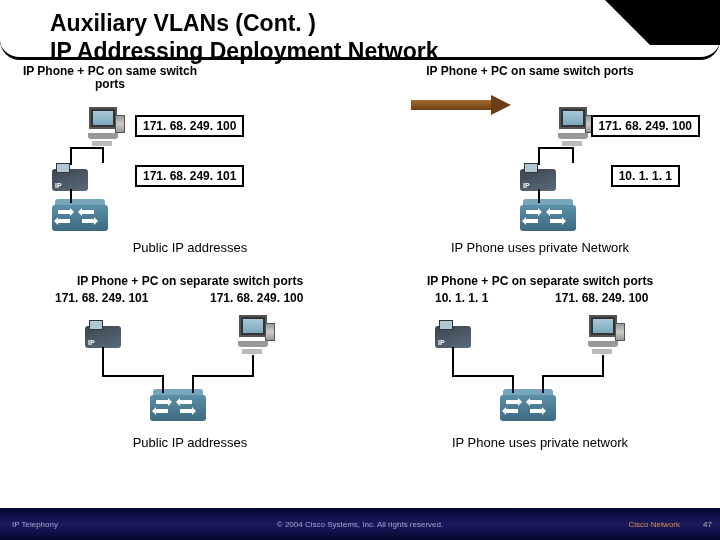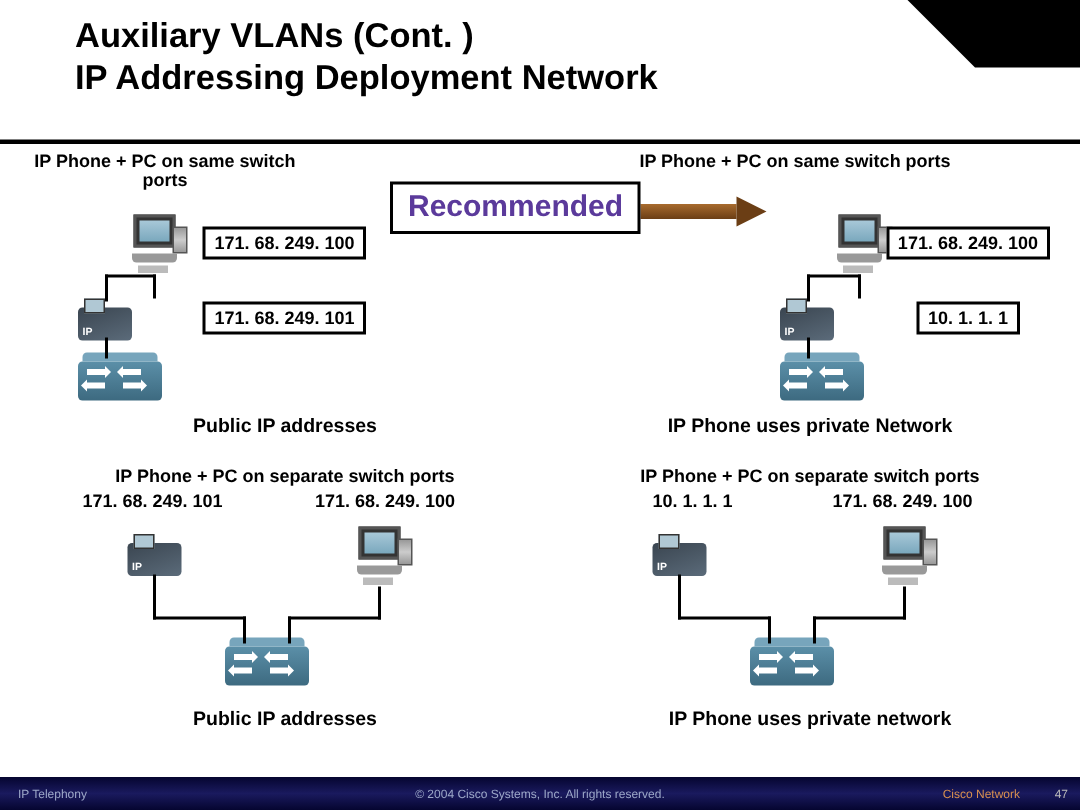--- a/index.html
+++ b/index.html
@@ -1,73 +1,72 @@
 <!DOCTYPE html>
 <html><head>
 <meta charset="utf-8">
 <style>
   * { box-sizing: border-box; }
   body { margin: 0; padding: 0; font-family: Arial, sans-serif; background: #fff; width: 720px; height: 540px; overflow: hidden; position: relative; }
-  .header { position: relative; height: 96px; border-bottom: 3px solid #000; padding: 10px 50px 5px 50px; }
+  .header { position: relative; height: 60px; border-bottom: 3px solid #000; padding: 10px 50px 5px 50px; border-radius: 20px; }
   .header h1 { margin: 0; font-size: 23px; font-weight: bold; line-height: 1.2; }
   .corner { position: absolute; top: 0; right: 0; width: 70px; height: 45px; background: #000; }
   .corner::after { content: ""; position: absolute; left: -45px; top: 0; border-top: 45px solid #000; border-left: 45px solid transparent; }
   .main { position: relative; width: 720px; height: 430px; }
   .quad { position: absolute; width: 340px; height: 200px; }
   .q-tl { top: 5px; left: 20px; }
   .q-tr { top: 5px; left: 380px; width: 320px; }
   .q-bl { top: 215px; left: 20px; }
   .q-br { top: 215px; left: 380px; width: 320px; }
   .label-top { font-size: 12px; font-weight: bold; text-align: center; line-height: 1.1; }
   .recommended { position: absolute; top: 25px; left: 260px; border: 2px solid #000; padding: 4px 10px; font-size: 20px; font-weight: bold; color: #5b3a9b; background: #fff; z-index: 10; }
   .arrow { position: absolute; top: 38px; left: 411px; width: 100px; height: 14px; z-index: 5; }
   .arrow-body { position: absolute; left: 0; top: 2px; width: 80px; height: 10px; background: linear-gradient(#a86b2e, #6b3e15); }
   .arrow-head { position: absolute; right: 0; top: -3px; border-left: 20px solid #6b3e15; border-top: 10px solid transparent; border-bottom: 10px solid transparent; }
   .ip-box { position: absolute; border: 2px solid #000; background: #fff; font-size: 12px; font-weight: bold; padding: 2px 6px; white-space: nowrap; }
-  .caption { position: absolute; font-size: 13px; font-weight: bold; text-align: center; width: 100%; }
+  .caption { position: absolute; font-size: 13px; font-weight: normal; text-align: center; width: 100%; }
   
   .pc { position: absolute; width: 40px; height: 40px; }
   .monitor { width: 28px; height: 22px; background: #333; border: 2px solid #555; position: absolute; left: 4px; top: 0; }
   .monitor::after { content: ""; position: absolute; inset: 2px; background: linear-gradient(#a8c8d8, #7aa8bd); }
   .pc-tower { width: 10px; height: 18px; background: linear-gradient(#999, #ccc, #999); position: absolute; right: 0; top: 8px; border: 1px solid #555; }
   .pc-base { width: 30px; height: 6px; background: #999; position: absolute; left: 3px; top: 26px; border-radius: 0 0 3px 3px; }
   .kb { width: 20px; height: 5px; background: #bbb; position: absolute; left: 7px; top: 34px; }
   .phone { position: absolute; width: 36px; height: 28px; }
   .phone-body { width: 36px; height: 22px; background: linear-gradient(160deg, #3a4550, #5b6b7a); border-radius: 3px; position: absolute; top: 6px; }
   .phone-screen { width: 14px; height: 10px; background: #b0c8d4; position: absolute; top: 0; left: 4px; border: 1px solid #333; }
   .phone-ip { position: absolute; bottom: 2px; left: 3px; font-size: 7px; color: #fff; font-weight: bold; }
   .switch { position: absolute; width: 56px; height: 26px; background: linear-gradient(#5b8fa8, #3d6a80); border-radius: 3px; }
   .switch::before { content: ""; position: absolute; top: -6px; left: 3px; right: 3px; height: 6px; background: #77a5bc; border-radius: 3px 3px 0 0; }
   .sw-arrow { position: absolute; width: 12px; height: 4px; background: #fff; }
   .sw-arrow::after { content: ""; position: absolute; right: -4px; top: -2px; border-left: 4px solid #fff; border-top: 4px solid transparent; border-bottom: 4px solid transparent; }
   .switch .sw-arrow:nth-child(1) { top: 5px; left: 6px; }
   .switch .sw-arrow:nth-child(2) { top: 5px; left: 30px; transform: scaleX(-1); }
   .switch .sw-arrow:nth-child(3) { top: 14px; left: 6px; transform: scaleX(-1); }
   .switch .sw-arrow:nth-child(4) { top: 14px; left: 30px; }
   .line { position: absolute; background: #000; }
-  .footer { position: absolute; bottom: 0; left: 0; right: 0; height: 22px; background: linear-gradient(#050530, #1a1a5e, #050530); display: flex; align-items: center; color: #9da8c8; font-size: 8px; }
+  .footer { position: absolute; bottom: 0; left: 0; right: 0; height: 32px; background: linear-gradient(#050530, #1a1a5e, #050530); display: flex; align-items: center; color: #9da8c8; font-size: 8px; }
   .footer .left { margin-left: 12px; }
   .footer .center { position: absolute; left: 50%; transform: translateX(-50%); }
   .footer .right { position: absolute; right: 40px; color: #d89050; }
   .footer .num { position: absolute; right: 8px; color: #bbb; }
 </style>
 </head>
 <body>
 
 <div class="header">
   <div class="corner"></div>
   <h1>
     <span>Auxiliary VLANs (Cont. )</span><br>
     <span>IP Addressing Deployment Network</span>
   </h1>
 </div>
 
 <div class="main">
 
-  <div class="recommended">Recommended</div>
   <div class="arrow">
     <div class="arrow-body"></div>
       <div class="arrow-head"></div>
   </div>
 
   <div class="quad q-tl">
     <div class="label-top" style="width:180px;">IP Phone + PC on same switch ports</div>
     <div class="pc" style="top:42px; left:65px;">
         <div class="monitor"></div>
         <div class="pc-tower"></div>

